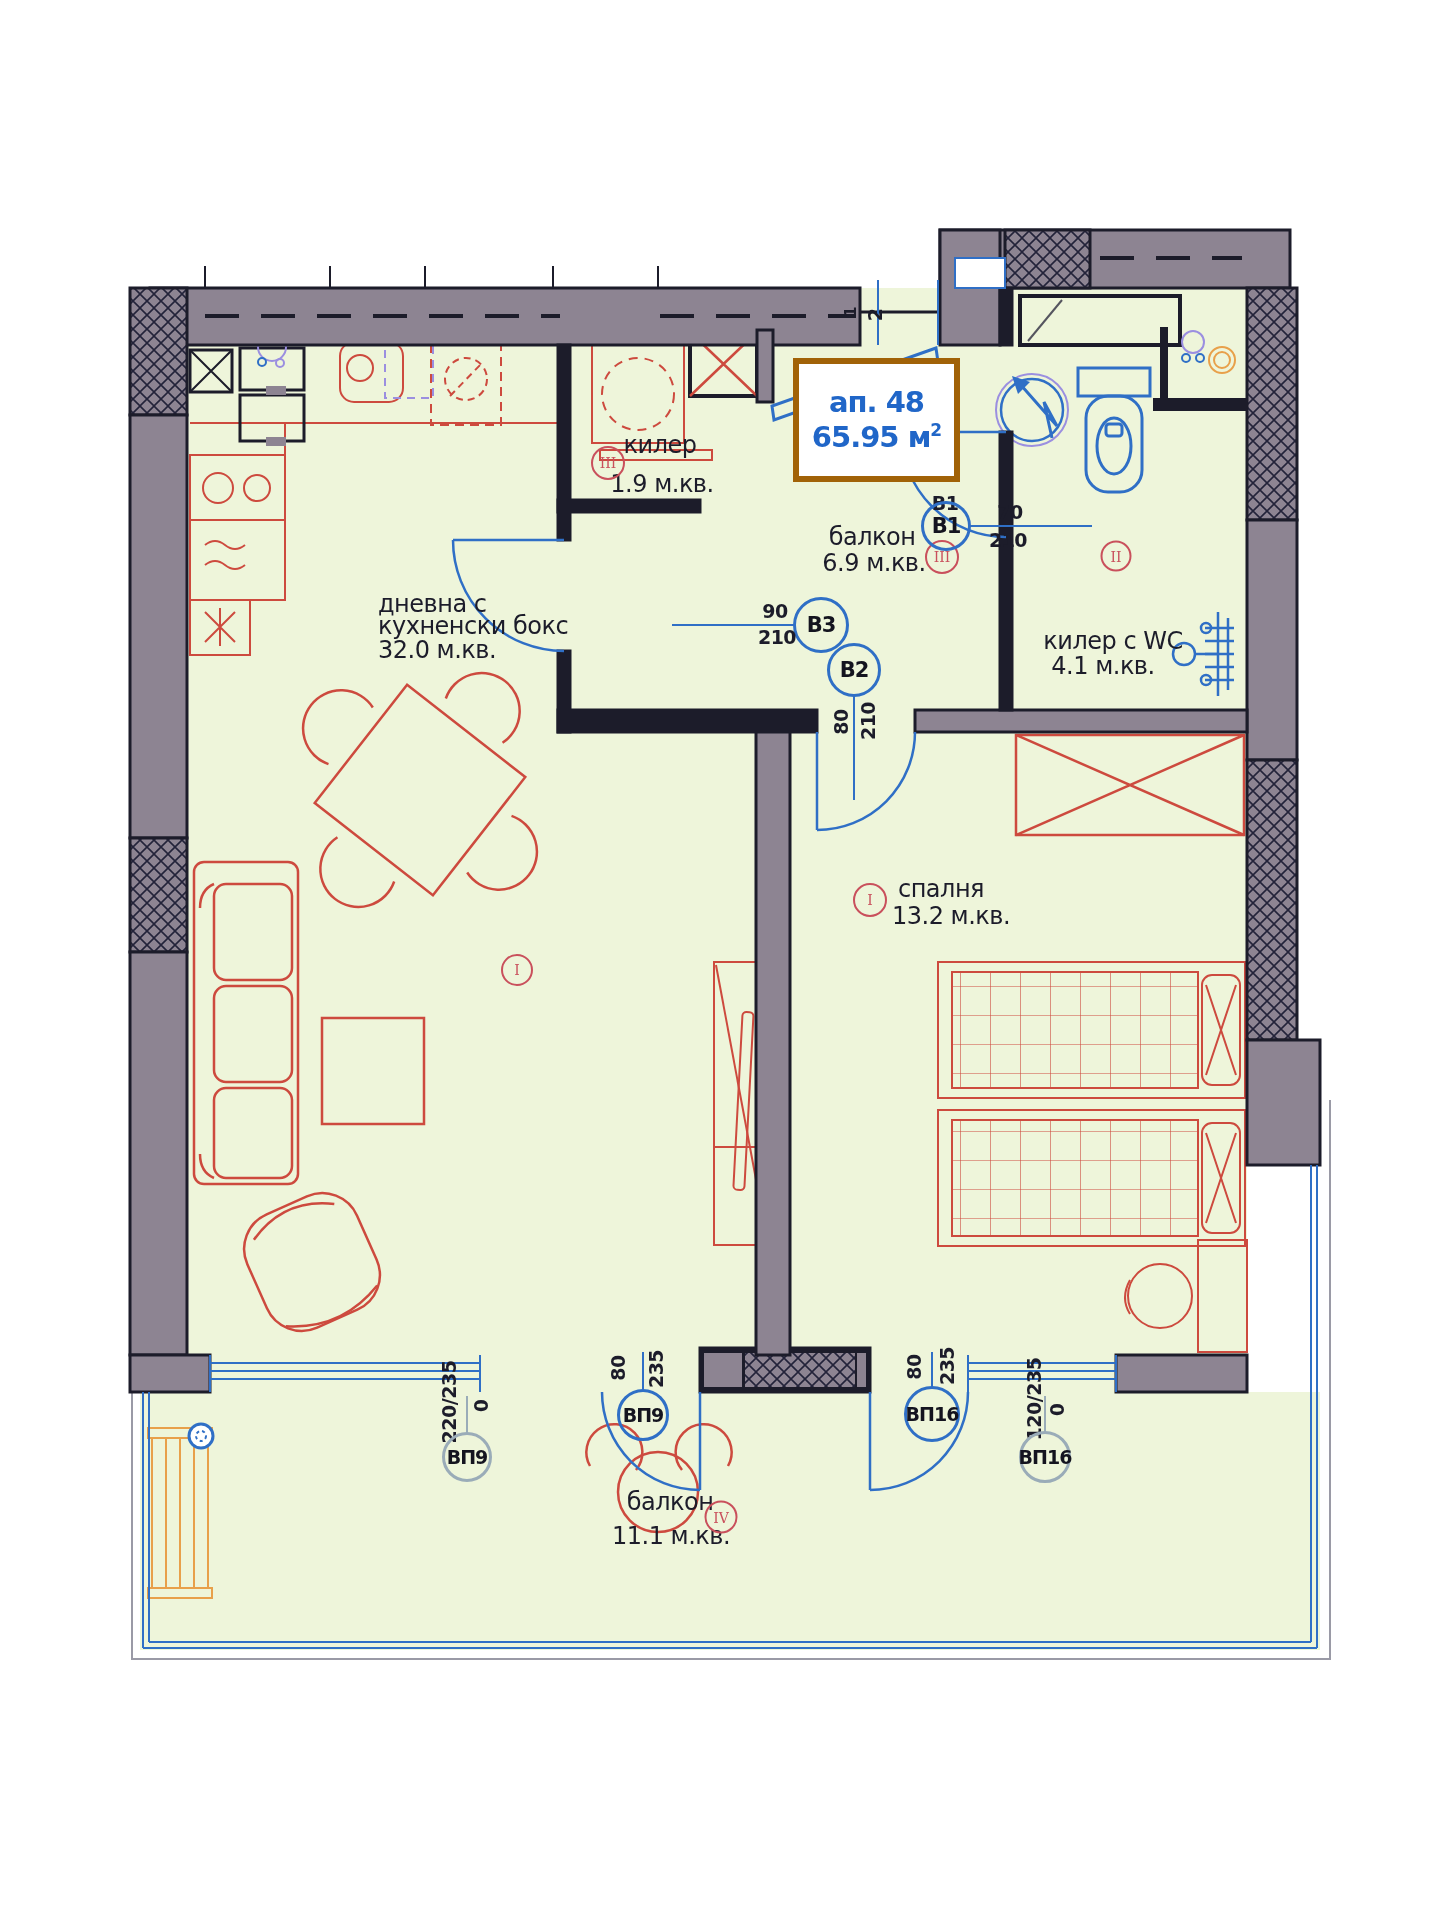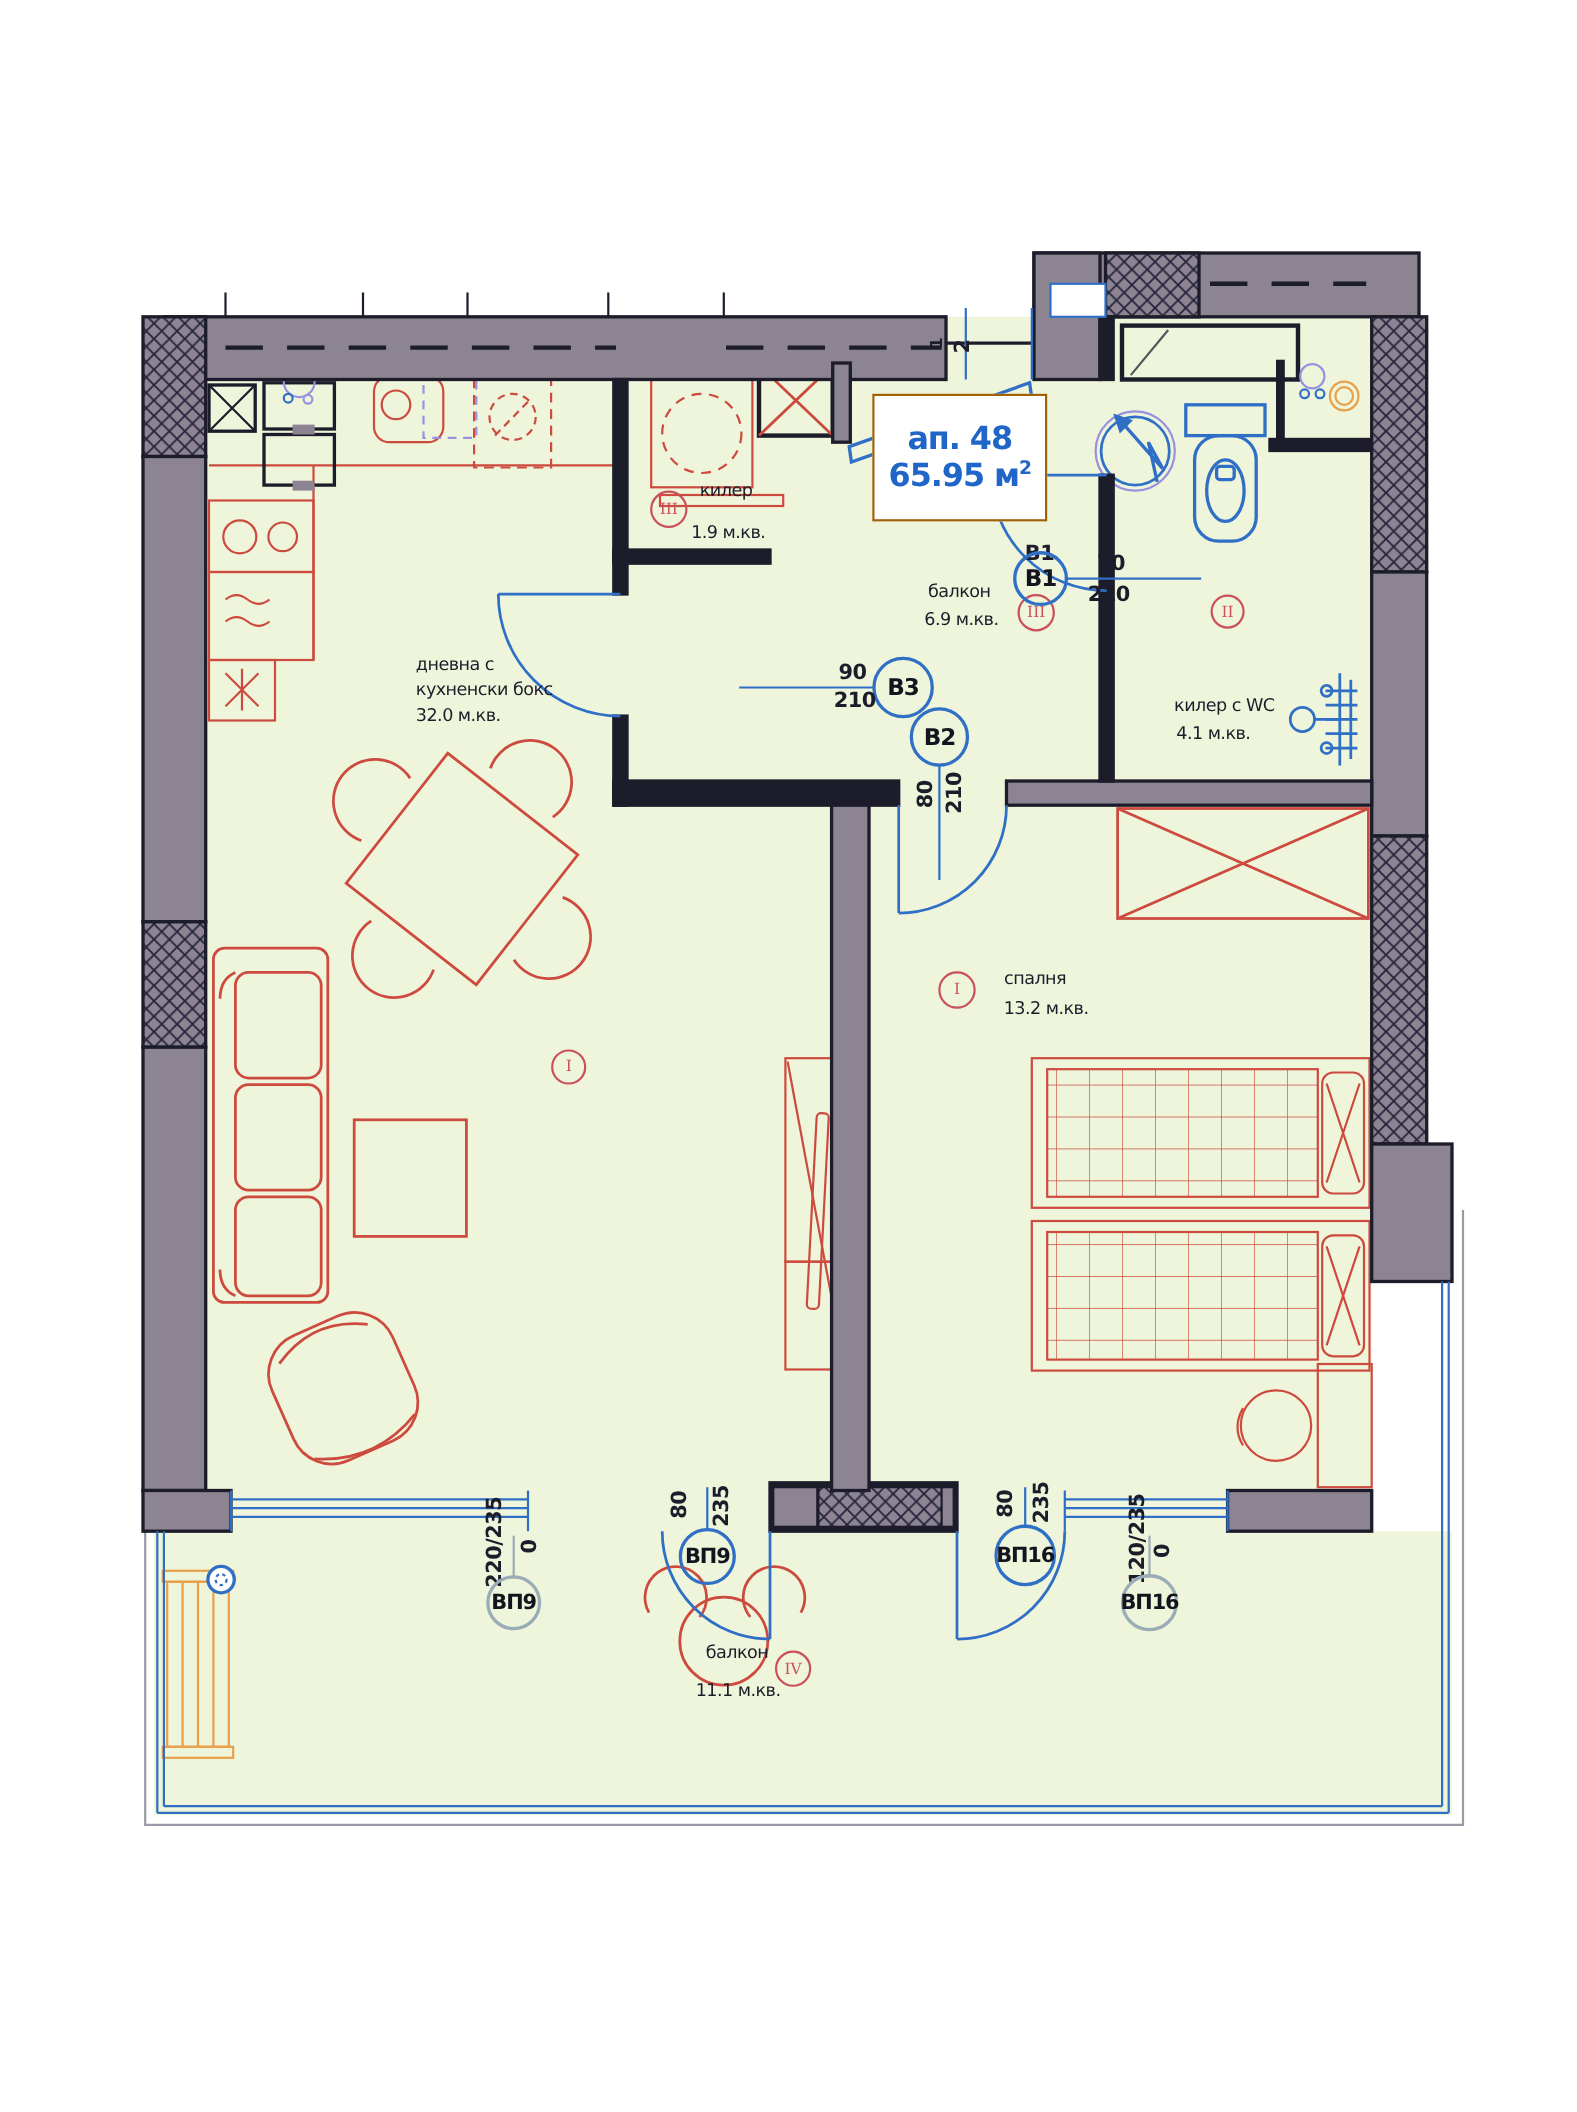--- a/index.html
+++ b/index.html
@@ -1,32 +1,32 @@
 <!DOCTYPE html>
 <html><head>
 <meta charset="utf-8">
 <style>
   html,body{margin:0;padding:0;background:#ffffff;}
   #stage{position:relative;width:1434px;height:1920px;background:#ffffff;overflow:hidden;
          font-family:"DejaVu Sans",sans-serif;}
   svg{position:absolute;left:0;top:0;}
   .lbl{position:absolute;color:#1c1c2a;white-space:nowrap;letter-spacing:-0.5px;
-       transform:translate(-50%,-50%);font-size:16px;font-weight:500;}
+       transform:translate(-50%,-50%);font-size:24px;font-weight:500;}
   .lbl.left{transform:translate(0,-50%);}
   .lbl.rot{transform:translate(-50%,-50%) rotate(-90deg);}
   .lbl.dim{font-size:19px;font-weight:600;}
   .mkr{position:absolute;border:2px solid #c9505c;color:#c9505c;border-radius:50%;
        display:flex;align-items:center;justify-content:center;
        font-family:"DejaVu Serif",serif;font-size:14px;transform:translate(-50%,-50%);}
   .bcir{position:absolute;border:3px solid #2f6fc6;color:#14141f;border-radius:50%;
         display:flex;align-items:center;justify-content:center;
         font-size:21px;font-weight:600;transform:translate(-50%,-50%);letter-spacing:-1px;}
   .gcir{border-color:#9aacb8;}
   #title-box{position:absolute;left:793px;top:358px;width:155px;height:112px;
-             background:#ffffff;border:2px solid #a16207;display:flex;flex-direction:column;
+             background:#ffffff;border:6px solid #a16207;display:flex;flex-direction:column;
              align-items:center;justify-content:center;gap:2px;}
   #title-box .t{color:#2066c8;font-weight:bold;font-size:29px;letter-spacing:-1px;line-height:1.1;}
   #title-box sup{font-size:17px;}
 </style>
 </head>
 <body>
 
 <div id="stage">
 
 <svg width="1434" height="1920" viewBox="0 0 1434 1920">

